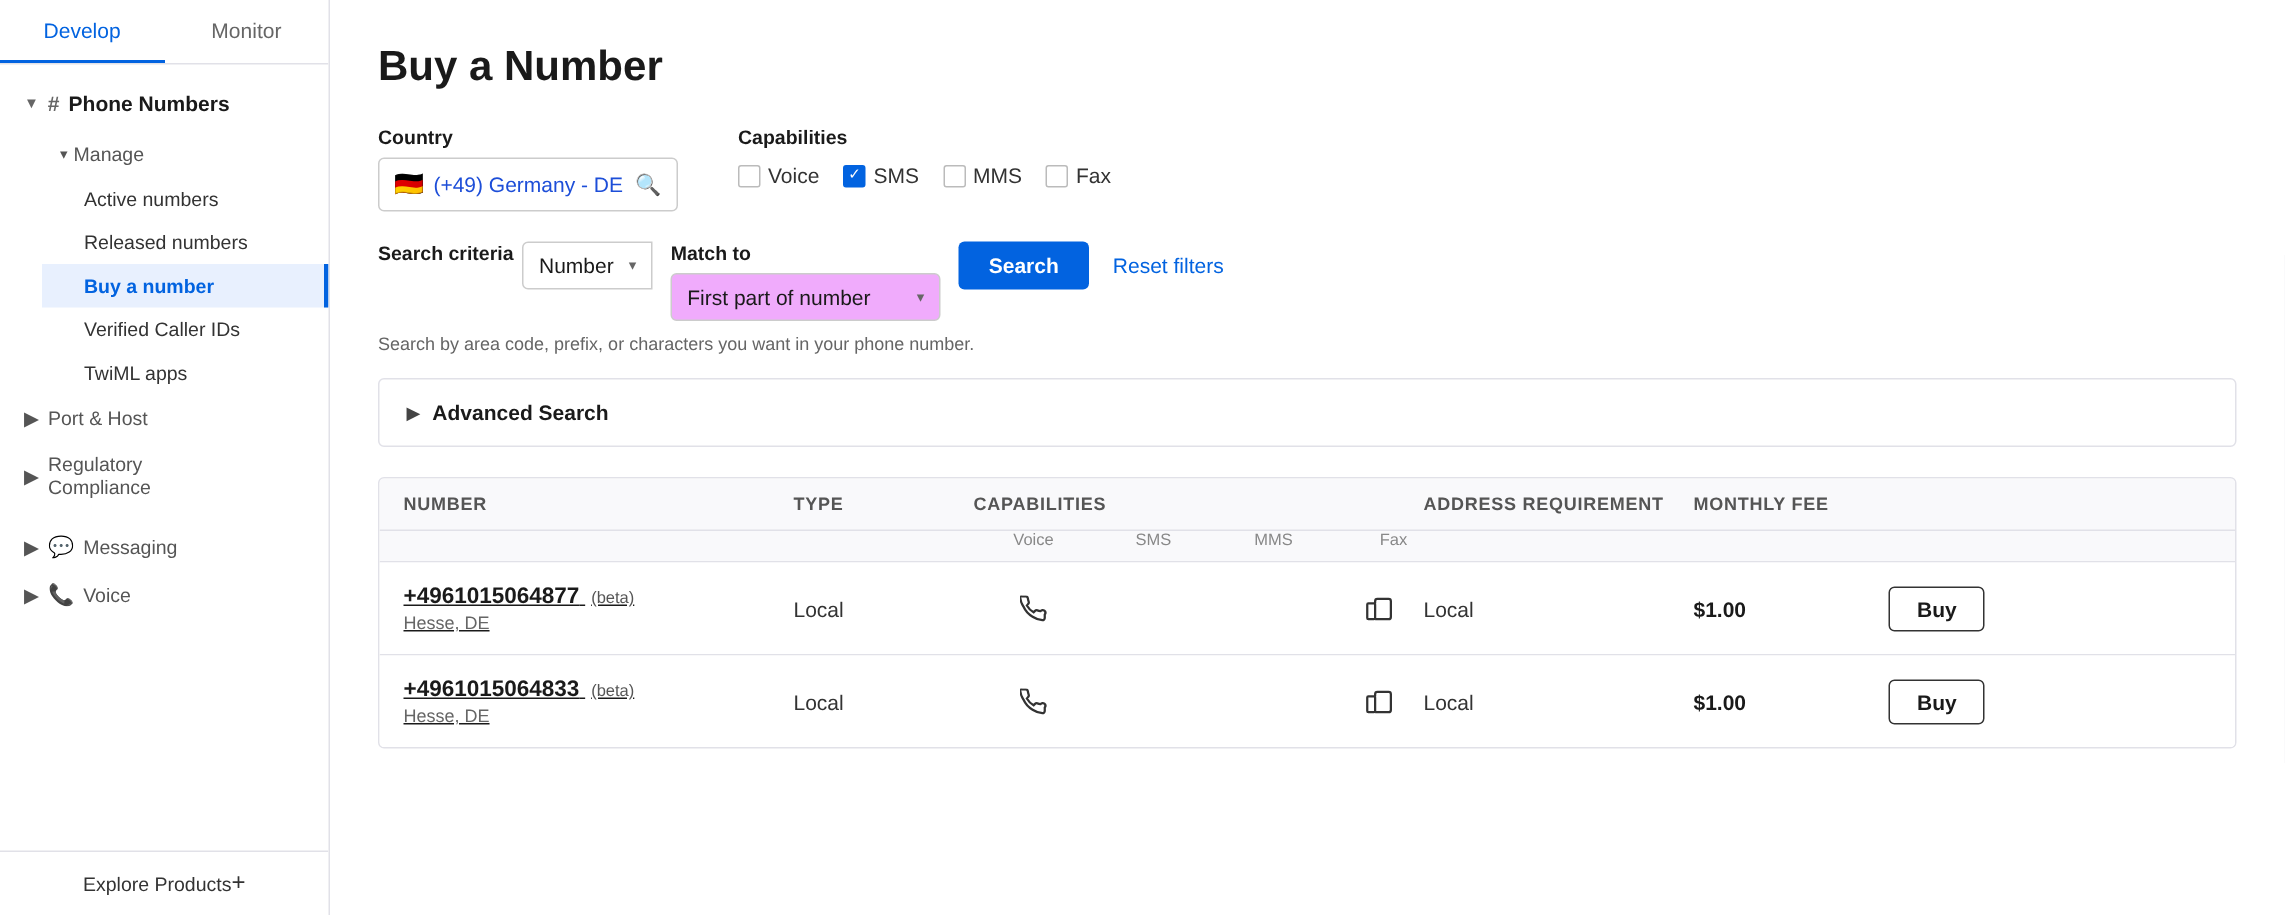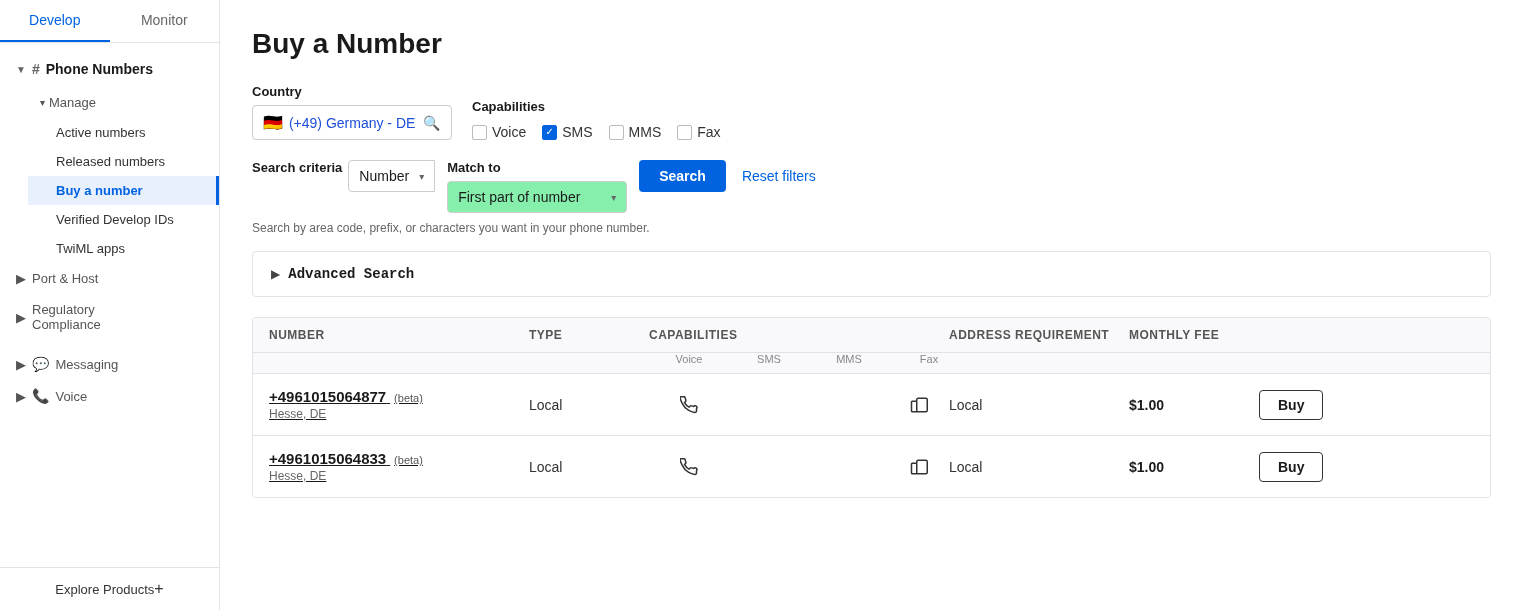--- a/index.html
+++ b/index.html
@@ -20,51 +20,51 @@
     .sidebar-link.active { background: #e8f0fe; color: #0263e0; font-weight: 600; border-right: 3px solid #0263e0; }
     .sidebar-group-header { display: flex; align-items: center; gap: 6px; padding: 8px 16px; font-size: 13px; color: #555; cursor: pointer; }
     .sidebar-footer { margin-top: auto; padding: 12px 16px; border-top: 1px solid #e1e1e8; display: flex; align-items: center; justify-content: center; }
     .hash-icon { color: #666; font-size: 14px; }
 
     
     .main { flex: 1; background: #fff; padding: 28px 32px; overflow-y: auto; }
     .page-title { font-size: 28px; font-weight: 700; color: #1a1a1a; margin-bottom: 24px; }
 
     
-    .top-row { display: flex; align-items: flex-end; gap: 20px; margin-bottom: 20px; }
+    .top-row { display: flex; align-items: flex-start; gap: 40px; margin-bottom: 20px; }
     .field-group { display: flex; flex-direction: column; gap: 6px; }
     .field-label { font-size: 13px; font-weight: 600; color: #1a1a1a; }
     .country-select { display: flex; align-items: center; gap: 6px; border: 1px solid #ccc; border-radius: 4px; padding: 7px 10px; background: #fff; cursor: pointer; min-width: 200px; }
     .country-select .flag { font-size: 16px; }
     .country-text { font-size: 14px; color: #1d4ed8; flex: 1; }
     .search-icon { color: #666; font-size: 14px; }
     .capabilities-row { display: flex; align-items: center; gap: 16px; padding-top: 4px; }
     .cap-item { display: flex; align-items: center; gap: 5px; font-size: 14px; color: #333; }
     .checkbox { width: 15px; height: 15px; border: 1px solid #bbb; border-radius: 2px; display: flex; align-items: center; justify-content: center; cursor: pointer; flex-shrink: 0; }
     .checkbox.checked { background: #0263e0; border-color: #0263e0; }
     .checkbox.checked::after { content: '✓'; color: #fff; font-size: 10px; line-height: 1; }
 
     
     .search-row { display: flex; align-items: flex-start; gap: 12px; margin-bottom: 8px; }
     .search-criteria-group { display: flex; flex-direction: row; gap: 6px; }
     .match-group { display: flex; flex-direction: column; gap: 6px; }
     .search-inputs { display: flex; align-items: center; gap: 0; }
     .number-select { display: flex; align-items: center; gap: 6px; border: 1px solid #ccc; border-left: 1px solid #ccc; border-radius: 4px 0 0 4px; padding: 7px 10px; background: #fff; cursor: pointer; font-size: 14px; color: #1a1a1a; }
     .number-select-arrow { font-size: 10px; color: #666; margin-left: 4px; }
     .phrase-input { border: 1px solid #ccc; border-left: none; border-radius: 0 4px 4px 0; padding: 7px 12px; font-size: 14px; color: #999; width: 220px; outline: none; }
-    .match-select { display: flex; align-items: center; gap: 6px; border: 1px solid #ccc; border-radius: 4px; padding: 7px 10px; background: #86efac; cursor: pointer; font-size: 14px; color: #1a1a1a; min-width: 180px; }
+    .match-select { display: flex; align-items: center; gap: 6px; border: 1px solid #ccc; border-radius: 4px; padding: 7px 10px; background: #f0abfc; cursor: pointer; font-size: 14px; color: #1a1a1a; min-width: 180px; }
     .match-select-arrow { font-size: 10px; color: #666; margin-left: auto; }
     .search-btn { background: #0263e0; color: #fff; border: none; border-radius: 4px; padding: 8px 20px; font-size: 14px; font-weight: 600; cursor: pointer; }
     .reset-link { color: #0263e0; font-size: 14px; font-weight: 500; cursor: pointer; padding: 8px 4px; }
     .hint-text { font-size: 12px; color: #666; margin-bottom: 16px; }
 
     
     .advanced-search { border: 1px solid #e1e1e8; border-radius: 4px; padding: 14px 18px; margin-bottom: 20px; display: flex; align-items: center; gap: 8px; cursor: pointer; }
     .advanced-arrow { font-size: 12px; color: #444; }
-    .advanced-label { font-size: 14px; font-weight: 600; color: #1a1a1a; font-family: Liberation Mono, monospace; }
+    .advanced-label { font-size: 14px; font-weight: 600; color: #1a1a1a; }
 
     
     .table-container { border: 1px solid #e1e1e8; border-radius: 4px; overflow: hidden; }
     .col-header { font-size: 12px; font-weight: 700; color: #555; text-transform: uppercase; letter-spacing: 0.5px; }
     .cap-sub { font-size: 11px; color: #888; width: 80px; text-align: center; }
 
     .table-row { display: grid; grid-template-columns: 260px 120px 80px 80px 80px 60px 180px 130px 100px; padding: 14px 16px; border-bottom: 1px solid #e1e1e8; align-items: center; background: #fff; }
     .table-row:last-child { border-bottom: none; }
     .number-cell { display: flex; flex-direction: column; text-decoration: underline; }
     .type-cell { font-size: 14px; color: #333; }
@@ -90,21 +90,21 @@
     </div>
 
     <div class="sidebar-sub-group">
       <div class="sidebar-sub-header">
         <span class="arrow">▾</span>
         <span>Manage</span>
       </div>
       <div class="sidebar-link">Active numbers</div>
       <div class="sidebar-link">Released numbers</div>
       <div class="sidebar-link active">Buy a number</div>
-      <div class="sidebar-link">Verified Develop IDs</div>
+      <div class="sidebar-link">Verified Caller IDs</div>
       <div class="sidebar-link">TwiML apps</div>
     </div>
 
     <div class="sidebar-group-header">
       <span class="arrow">▶</span>
       <span>Port &amp; Host</span>
     </div>
 
     <div class="sidebar-group-header">
       <span class="arrow">▶</span>

